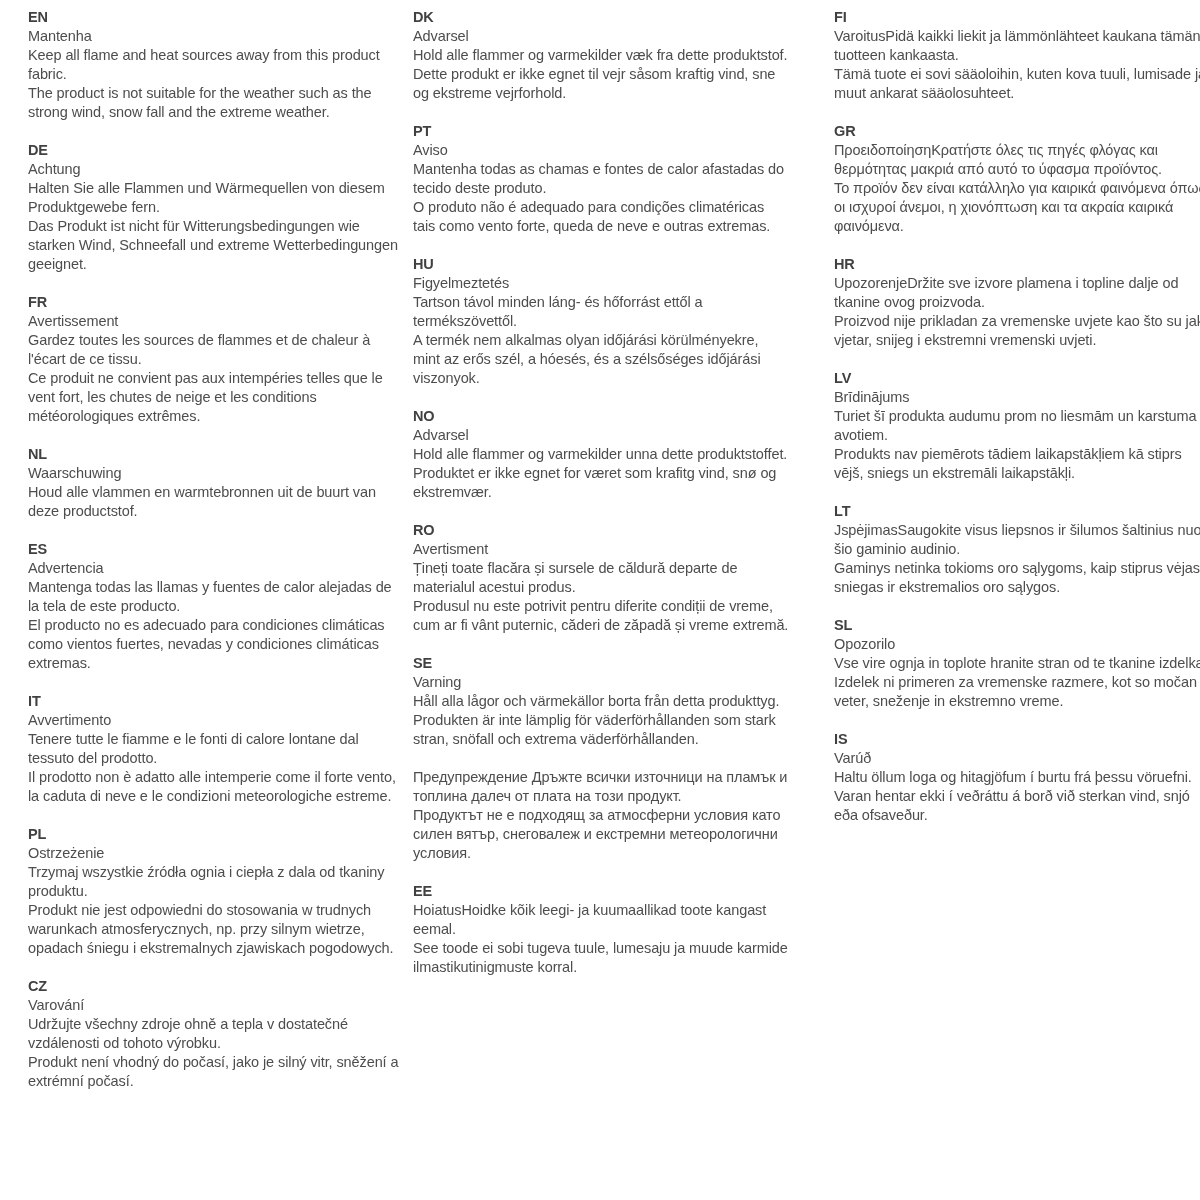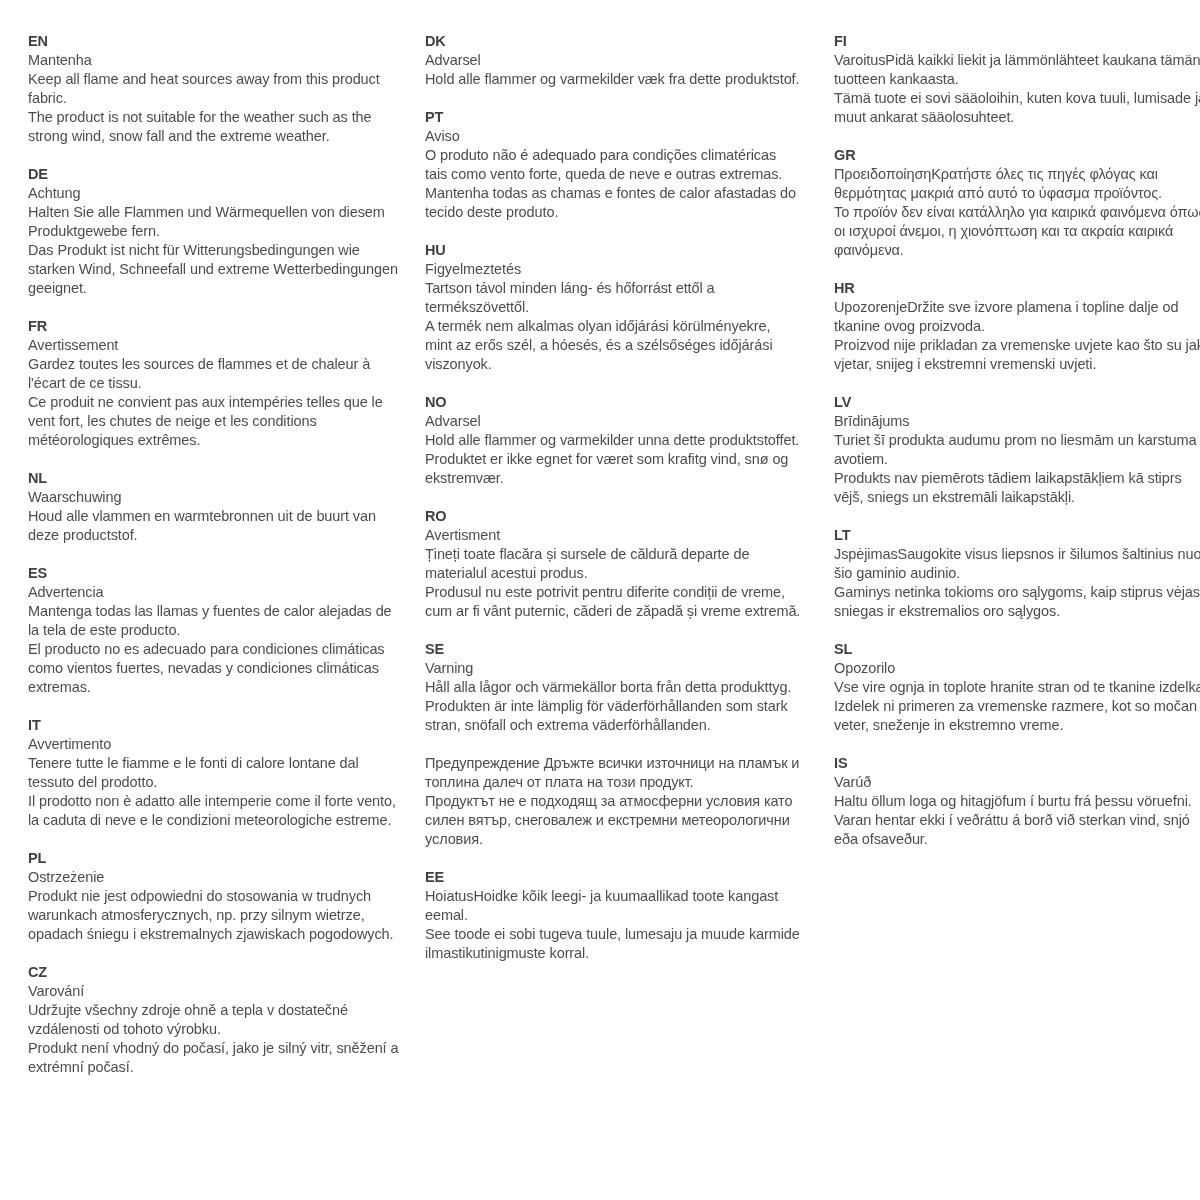--- a/index.html
+++ b/index.html
@@ -15,24 +15,24 @@
   }
   .sheet {
     position: relative;
     width: 1200px;
     height: 1200px;
     background: #ffffff;
     overflow: hidden;
   }
   .col {
     position: absolute;
-    top: 32px;
+    top: 8px;
   }
   .col-1 { left: 28px;  width: 372px; }
-  .col-2 { left: 413px; width: 376px; margin-left: 12px; }
+  .col-2 { left: 413px; width: 376px; }
   .col-3 { left: 797px; width: 380px; margin-left: 37px; }
   .lang-section {
     margin: 0 0 19px 0;
   }
   .lang-code,
   .lang-title,
   .lang-line {
     margin: 0;
     padding: 0;
     font-size: 14.5px;
@@ -80,40 +80,42 @@
       </section>
       <section class="lang-section">
         <div class="lang-code">IT</div>
         <div class="lang-title">Avvertimento</div>
         <p class="lang-line">Tenere tutte le fiamme e le fonti di calore lontane dal tessuto del prodotto.</p>
         <p class="lang-line">Il prodotto non è adatto alle intemperie come il forte vento, la caduta di neve e le condizioni meteorologiche estreme.</p>
       </section>
       <section class="lang-section">
         <div class="lang-code">PL</div>
         <div class="lang-title">Ostrzeżenie</div>
+        <p class="lang-line">Trzymaj wszystkie źródła ognia i ciepła z dala od tkaniny produktu.</p>
         <p class="lang-line">Produkt nie jest odpowiedni do stosowania w trudnych warunkach atmosferycznych, np. przy silnym wietrze, opadach śniegu i ekstremalnych zjawiskach pogodowych.</p>
       </section>
       <section class="lang-section">
         <div class="lang-code">CZ</div>
         <div class="lang-title">Varování</div>
         <p class="lang-line">Udržujte všechny zdroje ohně a tepla v dostatečné vzdálenosti od tohoto výrobku.</p>
         <p class="lang-line">Produkt není vhodný do počasí, jako je silný vitr, sněžení a extrémní počasí.</p>
       </section>
     </div>
     <div class="col col-2">
       <section class="lang-section">
         <div class="lang-code">DK</div>
         <div class="lang-title">Advarsel</div>
         <p class="lang-line">Hold alle flammer og varmekilder væk fra dette produktstof.</p>
+        <p class="lang-line">Dette produkt er ikke egnet til vejr såsom kraftig vind, sne og ekstreme vejrforhold.</p>
       </section>
       <section class="lang-section">
         <div class="lang-code">PT</div>
         <div class="lang-title">Aviso</div>
+        <p class="lang-line">Mantenha todas as chamas e fontes de calor afastadas do tecido deste produto.</p>
         <p class="lang-line">O produto não é adequado para condições climatéricas tais como vento forte, queda de neve e outras extremas.</p>
-        <p class="lang-line">Mantenha todas as chamas e fontes de calor afastadas do tecido deste produto.</p>
       </section>
       <section class="lang-section">
         <div class="lang-code">HU</div>
         <div class="lang-title">Figyelmeztetés</div>
         <p class="lang-line">Tartson távol minden láng- és hőforrást ettől a termékszövettől.</p>
         <p class="lang-line">A termék nem alkalmas olyan időjárási körülményekre, mint az erős szél, a hóesés, és a szélsőséges időjárási viszonyok.</p>
       </section>
       <section class="lang-section">
         <div class="lang-code">NO</div>
         <div class="lang-title">Advarsel</div>

